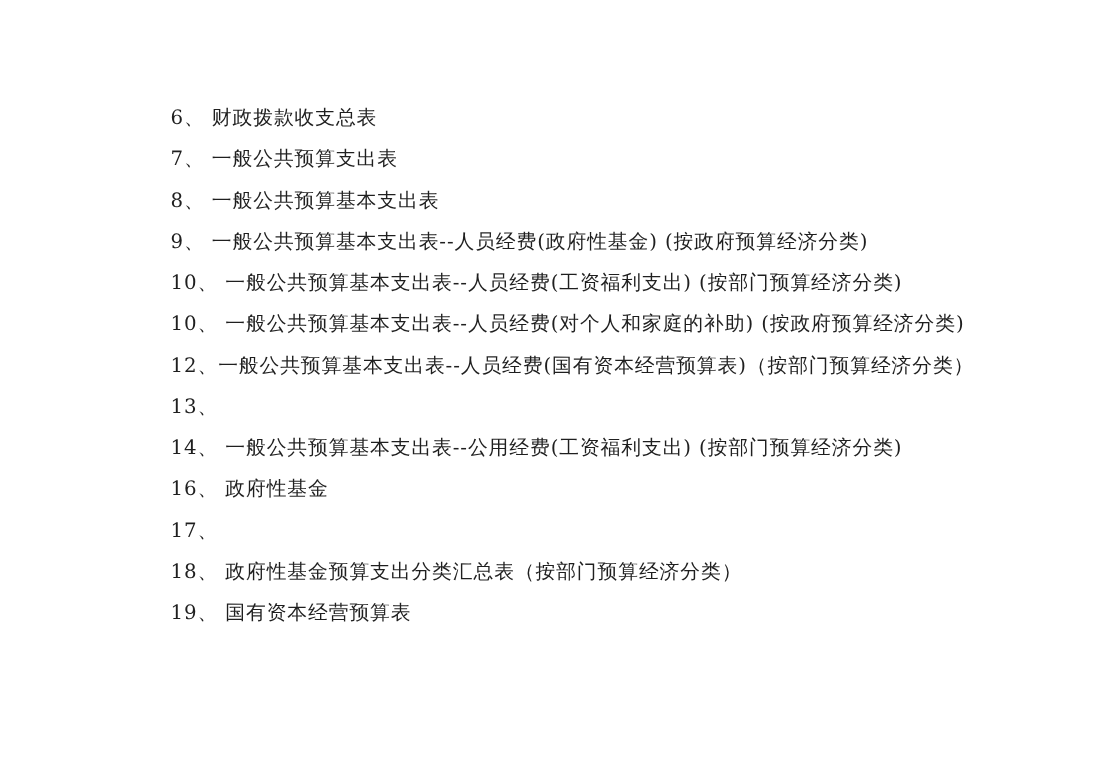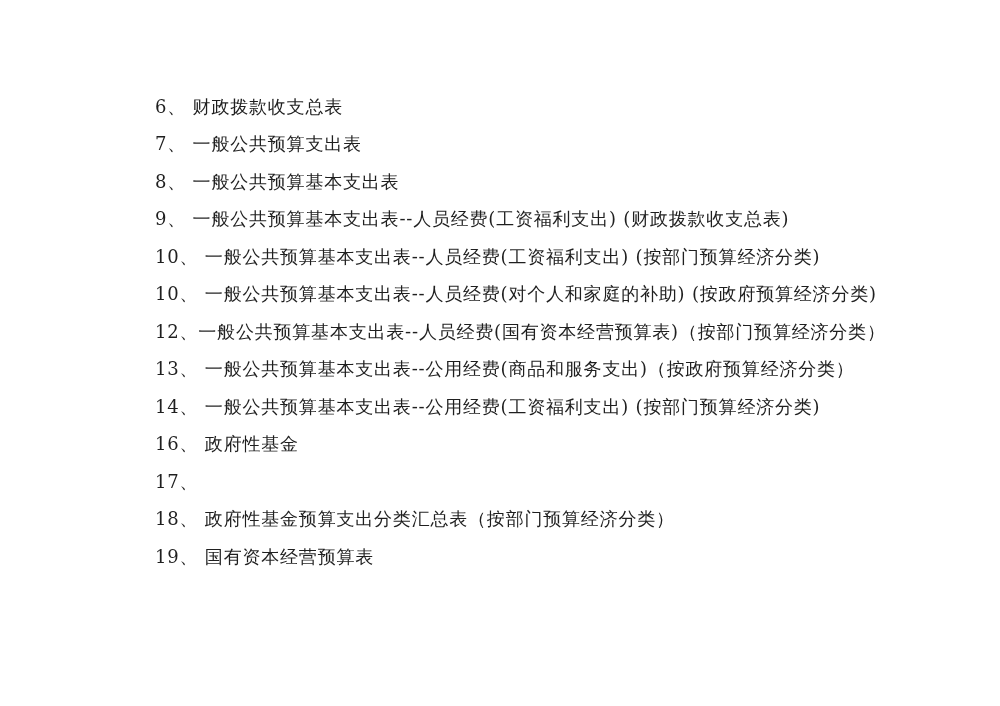--- a/index.html
+++ b/index.html
@@ -38,24 +38,24 @@
   }
 </style>
 </head>
 <body>
 
 <div class="page">
   <div class="table-list" id="table-list">
       <div class="list-item"><span class="item-num">6、 </span><span class="item-title">财政拨款收支总表</span></div>
       <div class="list-item"><span class="item-num">7、 </span><span class="item-title">一般公共预算支出表</span></div>
       <div class="list-item"><span class="item-num">8、 </span><span class="item-title">一般公共预算基本支出表</span></div>
-      <div class="list-item"><span class="item-num">9、 </span><span class="item-title">一般公共预算基本支出表--人员经费(工资福利支出) (财政拨款收支总表)</span></div>
+      <div class="list-item"><span class="item-num">9、 </span><span class="item-title">一般公共预算基本支出表--人员经费(政府性基金) (按政府预算经济分类)</span></div>
       <div class="list-item"><span class="item-num">10、 </span><span class="item-title">一般公共预算基本支出表--人员经费(工资福利支出) (按部门预算经济分类)</span></div>
       <div class="list-item"><span class="item-num">10、 </span><span class="item-title">一般公共预算基本支出表--人员经费(对个人和家庭的补助) (按政府预算经济分类)</span></div>
       <div class="list-item"><span class="item-num">12、</span><span class="item-title">一般公共预算基本支出表--人员经费(国有资本经营预算表)（按部门预算经济分类）</span></div>
-      <div class="list-item"><span class="item-num">13、 </span><span class="item-title">一般公共预算基本支出表--公用经费(商品和服务支出)（按政府预算经济分类）</span></div>
+      <div class="list-item"><span class="item-num">13、 </span></div>
       <div class="list-item"><span class="item-num">14、 </span><span class="item-title">一般公共预算基本支出表--公用经费(工资福利支出) (按部门预算经济分类)</span></div>
       <div class="list-item"><span class="item-num">16、 </span><span class="item-title">政府性基金</span></div>
       <div class="list-item"><span class="item-num">17、 </span></div>
       <div class="list-item"><span class="item-num">18、 </span><span class="item-title">政府性基金预算支出分类汇总表（按部门预算经济分类）</span></div>
       <div class="list-item"><span class="item-num">19、 </span><span class="item-title">国有资本经营预算表</span></div>
     </div>
 </div>
 
 </body></html>

